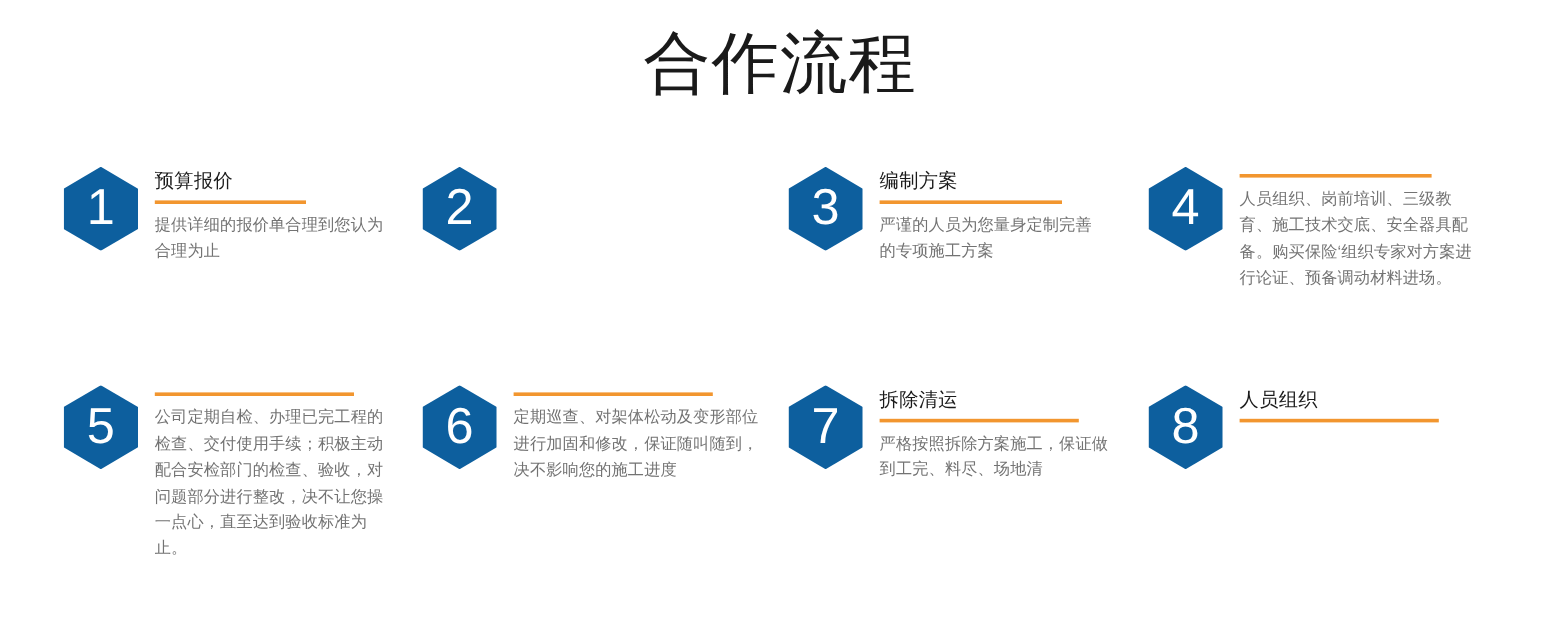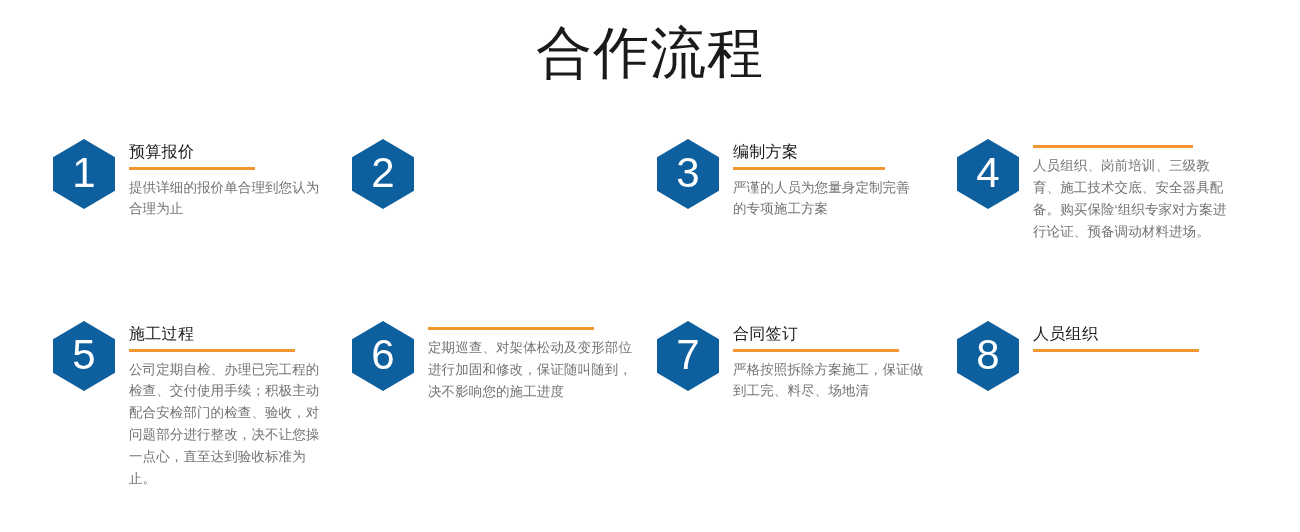--- a/index.html
+++ b/index.html
@@ -170,42 +170,41 @@
       <div class="step-rule"></div>
       <div class="step-desc">人员组织、岗前培训、三级教育、施工技术交底、安全器具配备。购买保险‘组织专家对方案进行论证、预备调动材料进场。</div>
     </div>
   </div>
 
   <div class="step step-5">
     <div class="hex">
       <span class="hex-num">5</span>
     </div>
     <div class="step-body">
-      <div class="step-title">施工过程</div>
       <div class="step-rule"></div>
       <div class="step-desc">公司定期自检、办理已完工程的检查、交付使用手续；积极主动配合安检部门的检查、验收，对问题部分进行整改，决不让您操一点心，直至达到验收标准为止。</div>
     </div>
   </div>
 
   <div class="step step-6">
     <div class="hex">
       <span class="hex-num">6</span>
     </div>
     <div class="step-body">
       <div class="step-rule"></div>
       <div class="step-desc">定期巡查、对架体松动及变形部位进行加固和修改，保证随叫随到，决不影响您的施工进度</div>
     </div>
   </div>
 
   <div class="step step-7">
     <div class="hex">
       <span class="hex-num">7</span>
     </div>
     <div class="step-body">
-      <div class="step-title">合同签订</div>
+      <div class="step-title">拆除清运</div>
       <div class="step-rule"></div>
       <div class="step-desc">严格按照拆除方案施工，保证做到工完、料尽、场地清</div>
     </div>
   </div>
 
   <div class="step step-8">
     <div class="hex">
       <span class="hex-num">8</span>
     </div>
     <div class="step-body">

